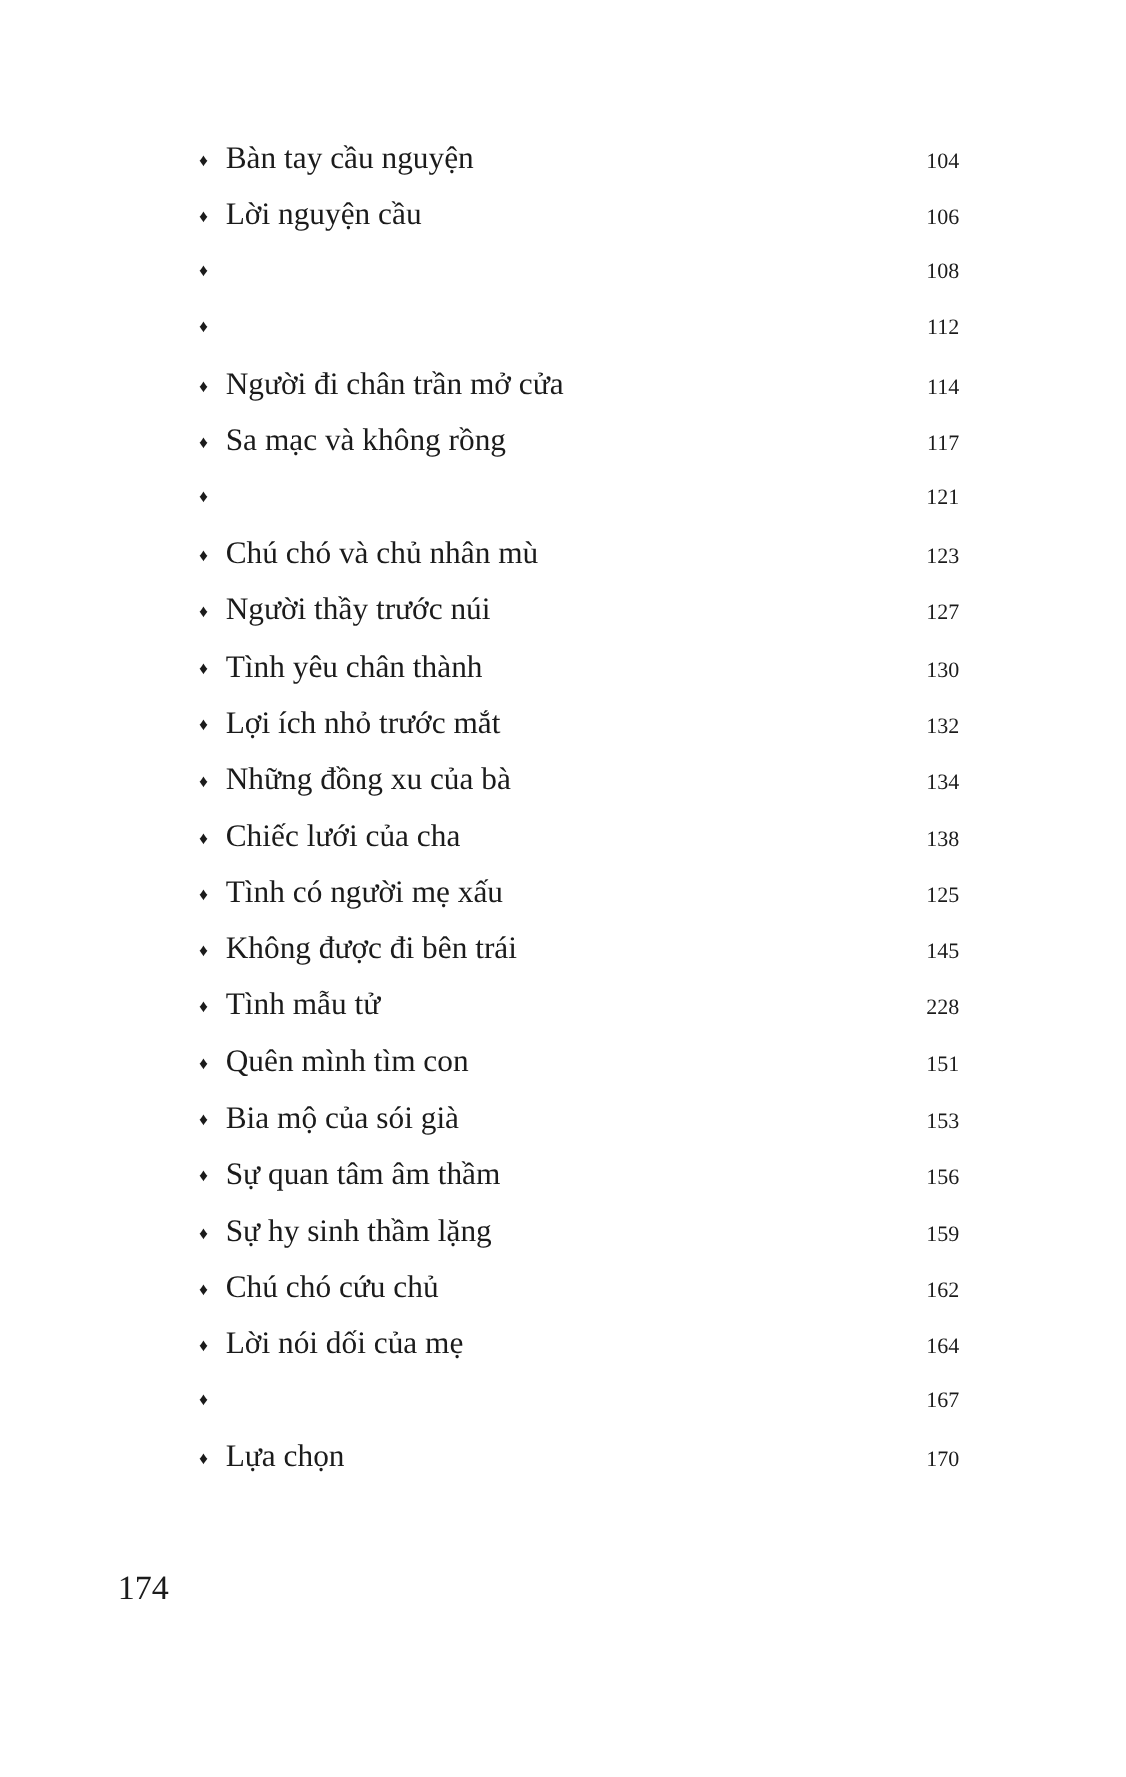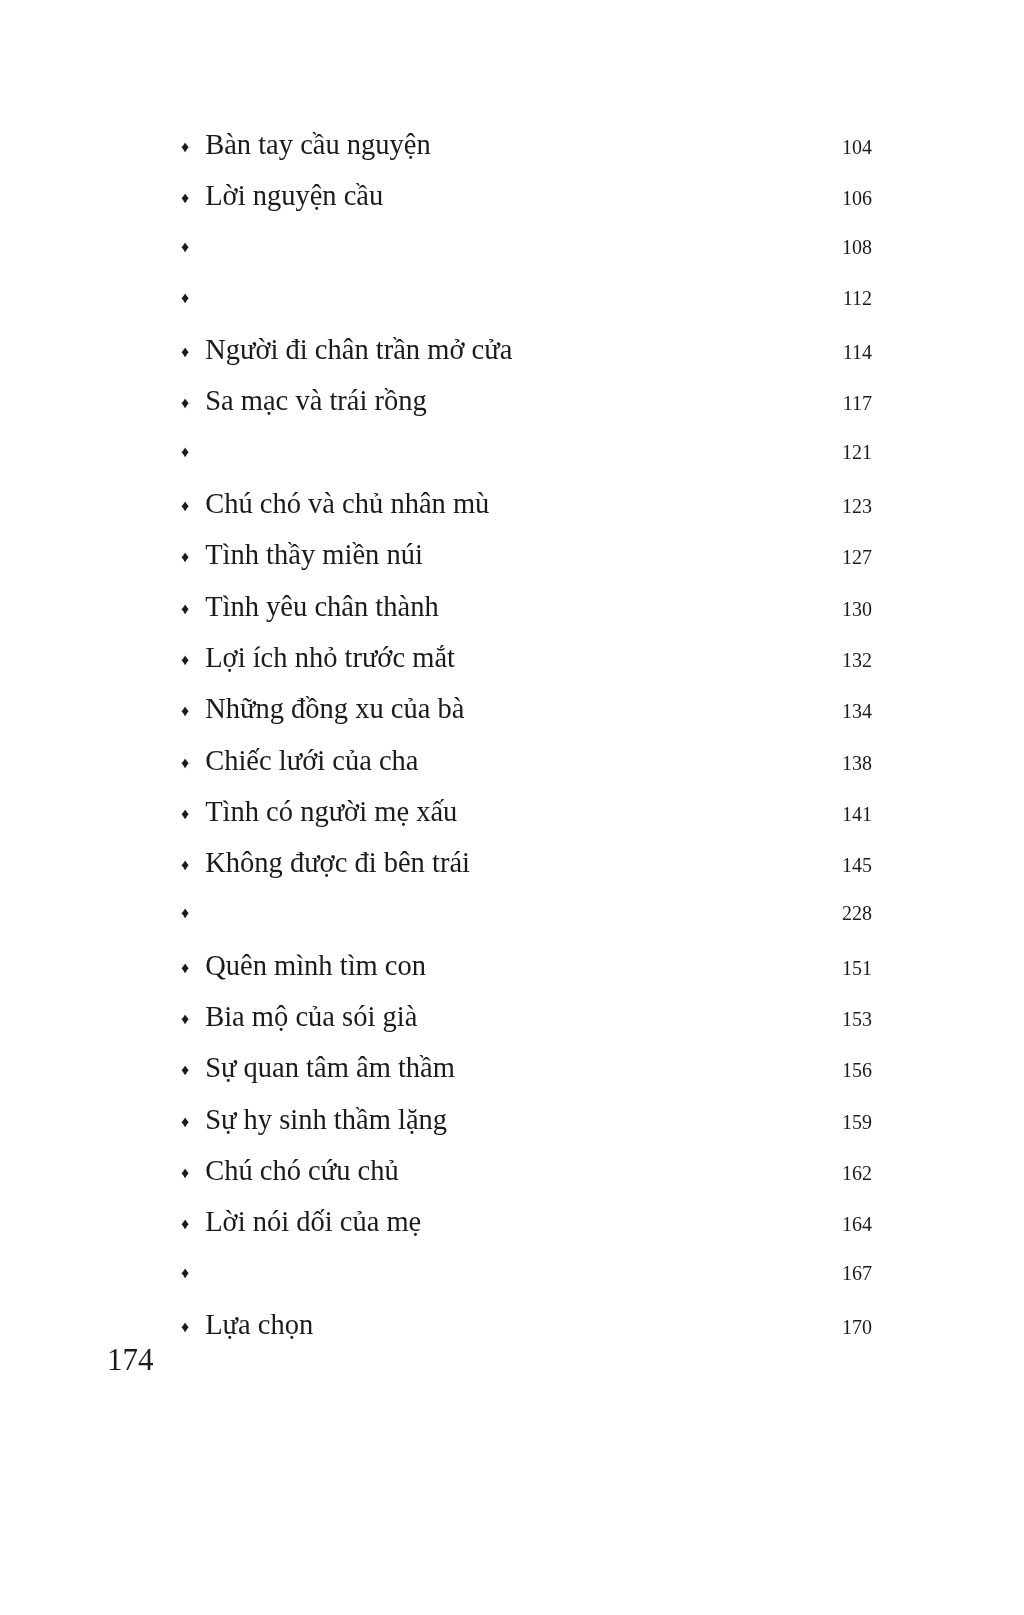--- a/index.html
+++ b/index.html
@@ -47,21 +47,21 @@
   .leader {
     flex: 1 1 auto;
   }
   .page-num {
     flex: 0 0 auto;
     font-size: 20px;
   }
   .footer-page {
     position: absolute;
     left: 107px;
-    top: 1340px;
+    top: 1424px;
     font-size: 31px;
     line-height: 40px;
   }
 </style>
 </head>
 <body>
 
 <div class="page">
   <div class="toc-list">
   <div class="toc-row">
@@ -92,41 +92,41 @@
 
   <div class="toc-row">
     <span class="bullet">♦</span>
     <span class="title">Người đi chân trần mở cửa</span>
     <span class="leader"></span>
     <span class="page-num">114</span>
   </div>
 
   <div class="toc-row">
     <span class="bullet">♦</span>
-    <span class="title">Sa mạc và trái rồng</span>
+    <span class="title">Sa mạc và không rồng</span>
     <span class="leader"></span>
     <span class="page-num">117</span>
   </div>
 
   <div class="toc-row">
     <span class="bullet">♦</span>
     <span class="leader"></span>
     <span class="page-num">121</span>
   </div>
 
   <div class="toc-row">
     <span class="bullet">♦</span>
     <span class="title">Chú chó và chủ nhân mù</span>
     <span class="leader"></span>
     <span class="page-num">123</span>
   </div>
 
   <div class="toc-row">
     <span class="bullet">♦</span>
-    <span class="title">Tình thầy miền núi</span>
+    <span class="title">Người thầy trước núi</span>
     <span class="leader"></span>
     <span class="page-num">127</span>
   </div>
 
   <div class="toc-row">
     <span class="bullet">♦</span>
     <span class="title">Tình yêu chân thành</span>
     <span class="leader"></span>
     <span class="page-num">130</span>
   </div>
@@ -149,32 +149,33 @@
     <span class="bullet">♦</span>
     <span class="title">Chiếc lưới của cha</span>
     <span class="leader"></span>
     <span class="page-num">138</span>
   </div>
 
   <div class="toc-row">
     <span class="bullet">♦</span>
     <span class="title">Tình có người mẹ xấu</span>
     <span class="leader"></span>
-    <span class="page-num">141</span>
+    <span class="page-num">125</span>
   </div>
 
   <div class="toc-row">
     <span class="bullet">♦</span>
     <span class="title">Không được đi bên trái</span>
     <span class="leader"></span>
     <span class="page-num">145</span>
   </div>
 
   <div class="toc-row">
     <span class="bullet">♦</span>
+    <span class="title">Tình mẫu tử</span>
     <span class="leader"></span>
     <span class="page-num">228</span>
   </div>
 
   <div class="toc-row">
     <span class="bullet">♦</span>
     <span class="title">Quên mình tìm con</span>
     <span class="leader"></span>
     <span class="page-num">151</span>
   </div>

